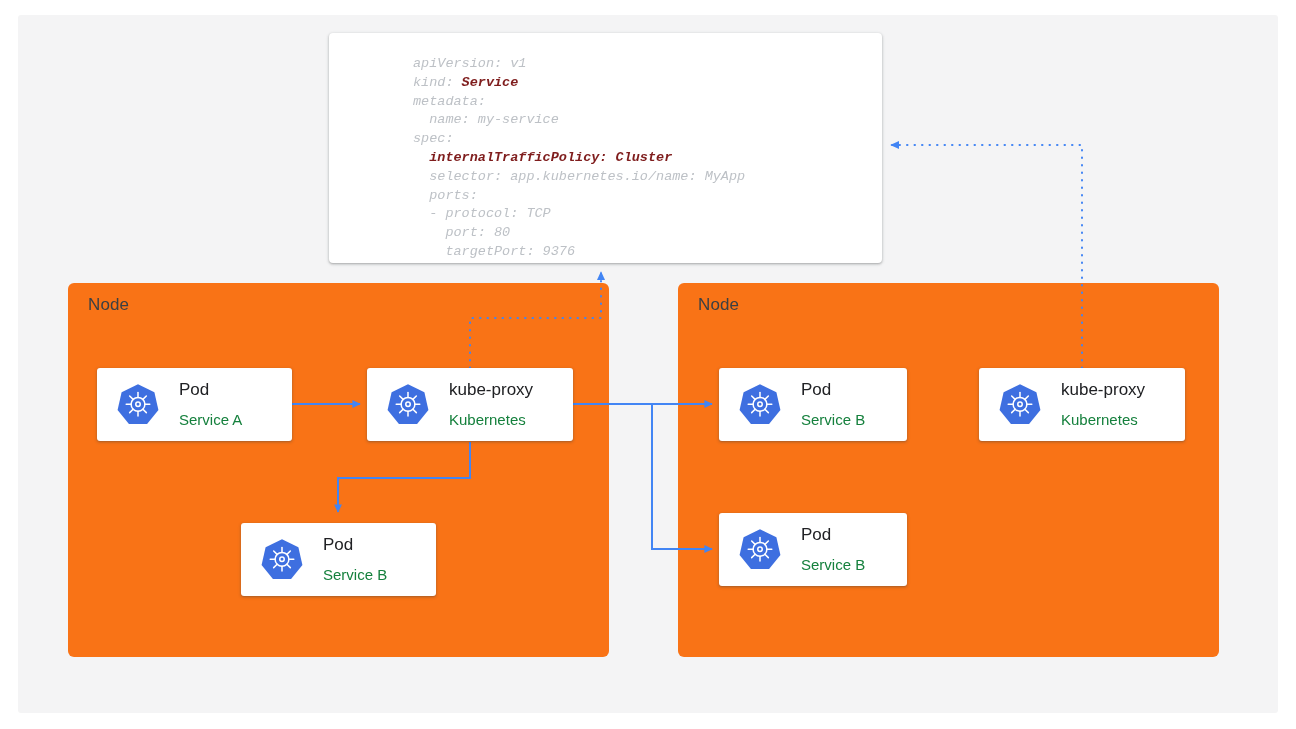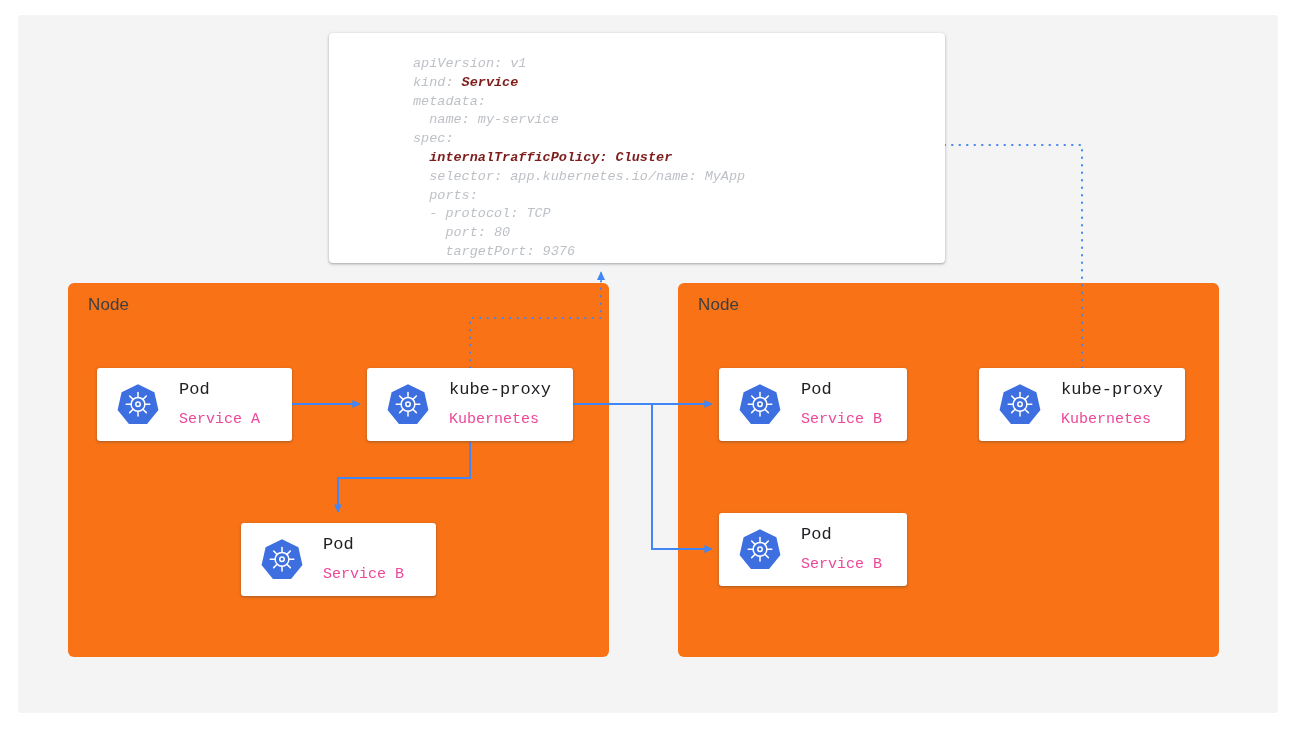--- a/index.html
+++ b/index.html
@@ -69,40 +69,39 @@
     width: 46px;
     height: 46px;
     display: block;
   }
   .card .card-text {
     margin-left: 18px;
     display: flex;
     flex-direction: column;
     justify-content: flex-start;
     line-height: 1.25;
-    font-family: Liberation Mono, monospace;
   }
   .card .card-title {
     font-size: 17px;
     color: #202124;
     white-space: nowrap;
   }
   .card .card-sub {
     font-size: 15px;
-    color: #ec4899;
+    color: #15803d;
     white-space: nowrap;
     margin-top: 11px;
   }
 
   
   #yaml-panel {
     position: absolute;
     left: 329px;
     top: 33px;
-    width: 616px;
+    width: 553px;
     height: 230px;
     background: #ffffff;
     border-radius: 4px;
     box-shadow: 0 1px 2px rgba(60,64,67,.30), 0 1px 3px 1px rgba(60,64,67,.12);
     box-sizing: border-box;
     overflow: hidden;
   }
   #yaml-code {
     position: absolute;
     left: 84px;

